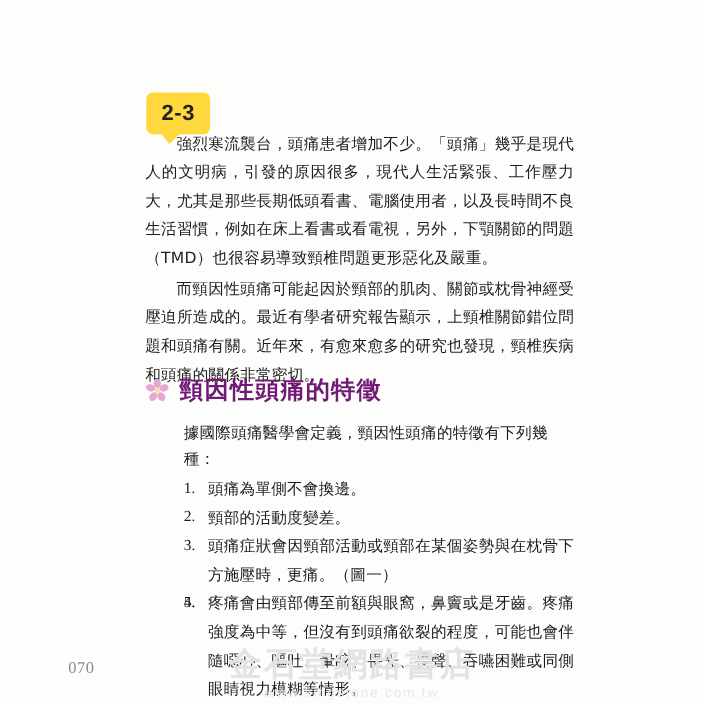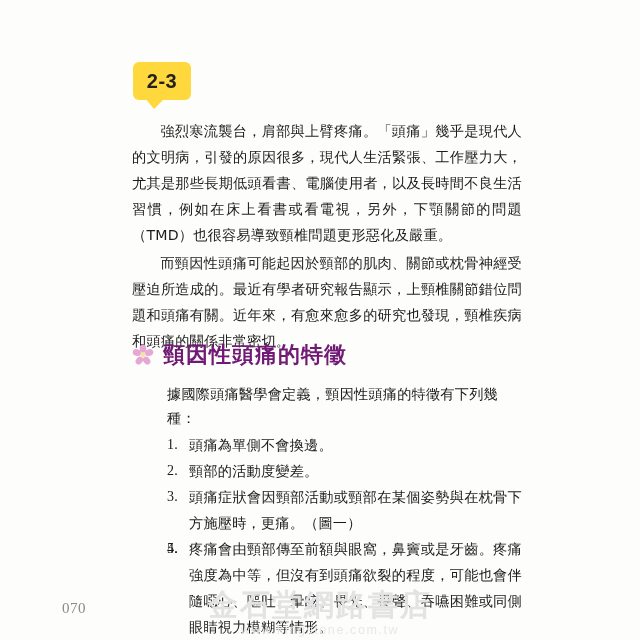--- a/index.html
+++ b/index.html
@@ -22,21 +22,21 @@
     top: 0;
     width: 640px;
     height: 640px;
     background: #fdfdfb;
   }
 
   
   .heading-row {
     position: absolute;
     left: 133px;
-    top: 62px;
+    top: 84px;
     display: flex;
     align-items: flex-end;
     gap: 12px;
   }
   .section-badge {
     position: relative;
     width: 58px;
     height: 38px;
     background: #ffd83d;
     border-radius: 6px 6px 6px 6px;
@@ -185,21 +185,21 @@
 </head>
 <body>
 
 <div class="page">
 
   <div class="heading-row">
     <div class="section-badge">2-3</div>
   </div>
 
   <div class="body-block">
-    <p class="para indent">強烈寒流襲台，肩部與上臂疼痛。「頭痛」幾乎是現代人的文明病，引發的原因很多，現代人生活緊張、工作壓力大，尤其是那些長期低頭看書、電腦使用者，以及長時間不良生活習慣，例如在床上看書或看電視，另外，下顎關節的問題（TMD）也很容易導致頸椎問題更形惡化及嚴重。</p>
+    <p class="para indent">強烈寒流襲台，頭痛患者增加不少。「頭痛」幾乎是現代人的文明病，引發的原因很多，現代人生活緊張、工作壓力大，尤其是那些長期低頭看書、電腦使用者，以及長時間不良生活習慣，例如在床上看書或看電視，另外，下顎關節的問題（TMD）也很容易導致頸椎問題更形惡化及嚴重。</p>
     <p class="para indent">而頸因性頭痛可能起因於頸部的肌肉、關節或枕骨神經受壓迫所造成的。最近有學者研究報告顯示，上頸椎關節錯位問題和頭痛有關。近年來，有愈來愈多的研究也發現，頸椎疾病和頭痛的關係非常密切。</p>
   </div>
 
   <div class="subsection">
     <span class="flower-icon">
       <svg width="22" height="22" viewBox="0 0 22 22" xmlns="http://www.w3.org/2000/svg">
         <g fill="#e7a7d4">
           <ellipse cx="11" cy="4.6" rx="3.3" ry="4.2"></ellipse>
           <ellipse cx="17.1" cy="8.6" rx="3.3" ry="4.2" transform="rotate(72 17.1 8.6)"></ellipse>
           <ellipse cx="14.7" cy="16.6" rx="3.3" ry="4.2" transform="rotate(144 14.7 16.6)"></ellipse>

